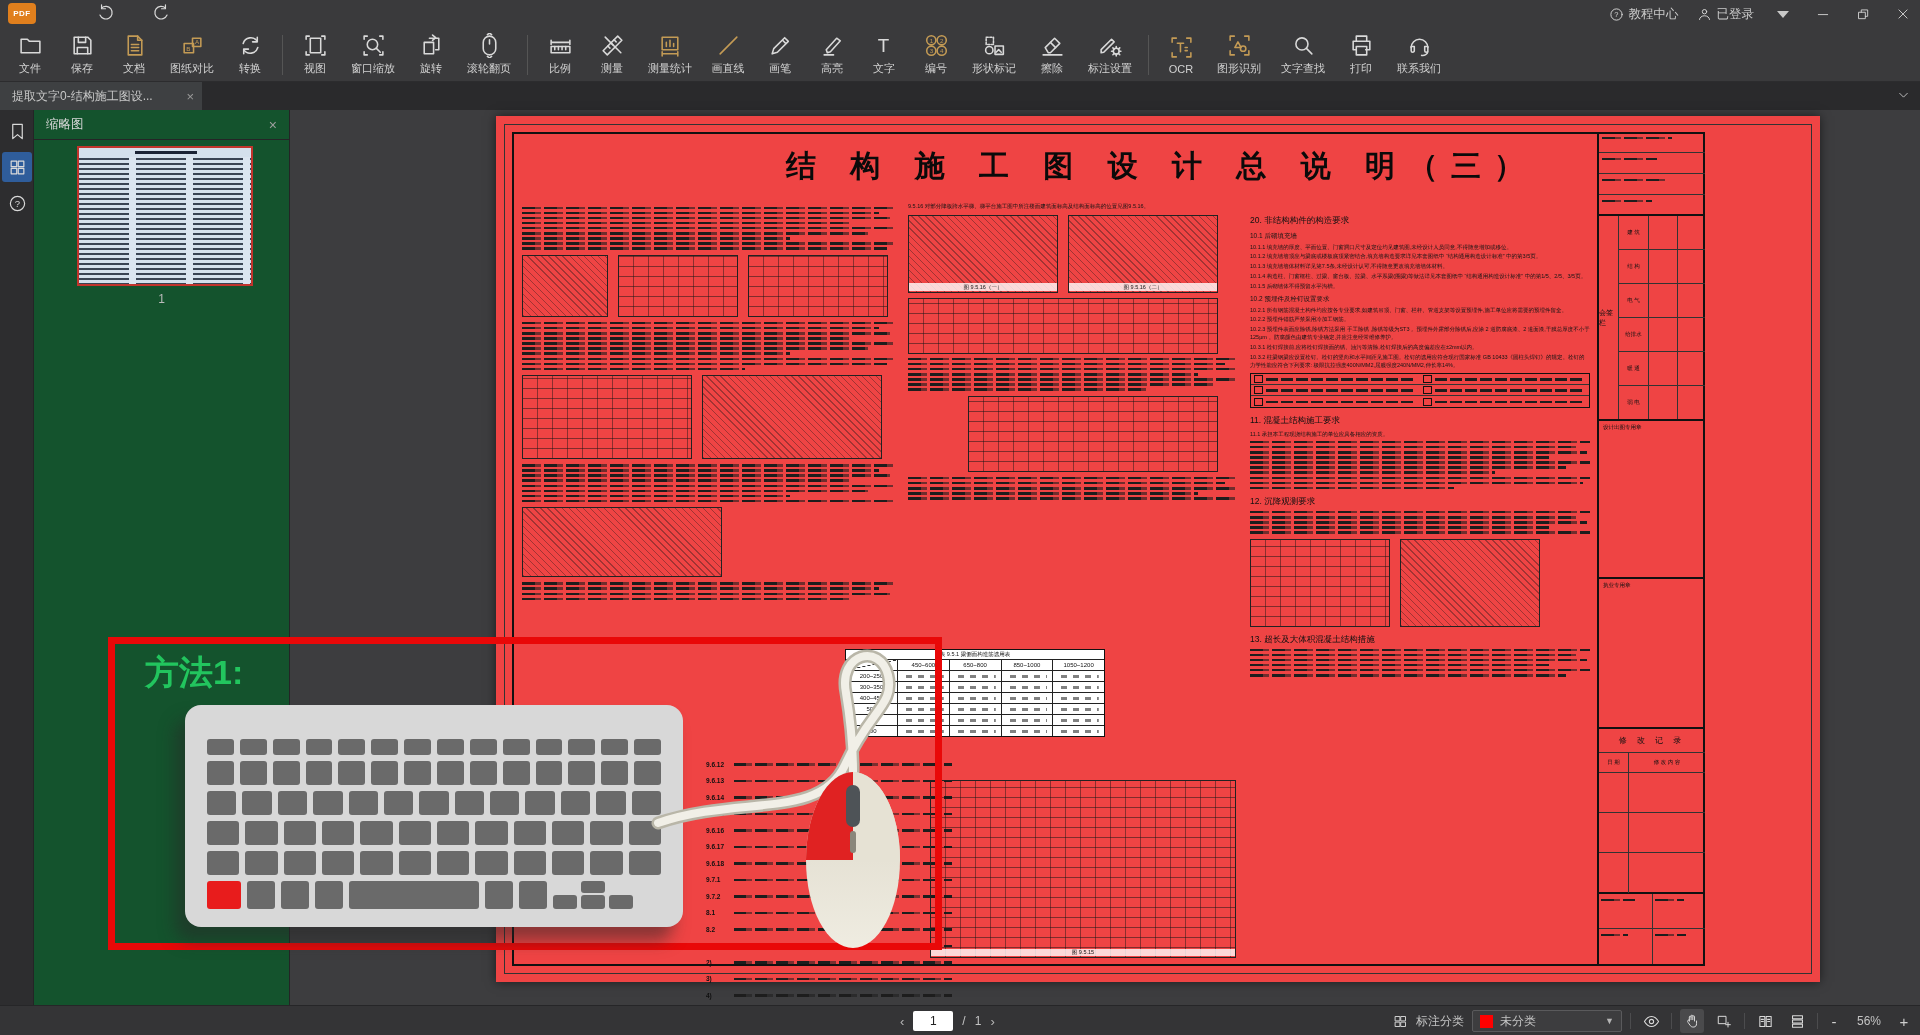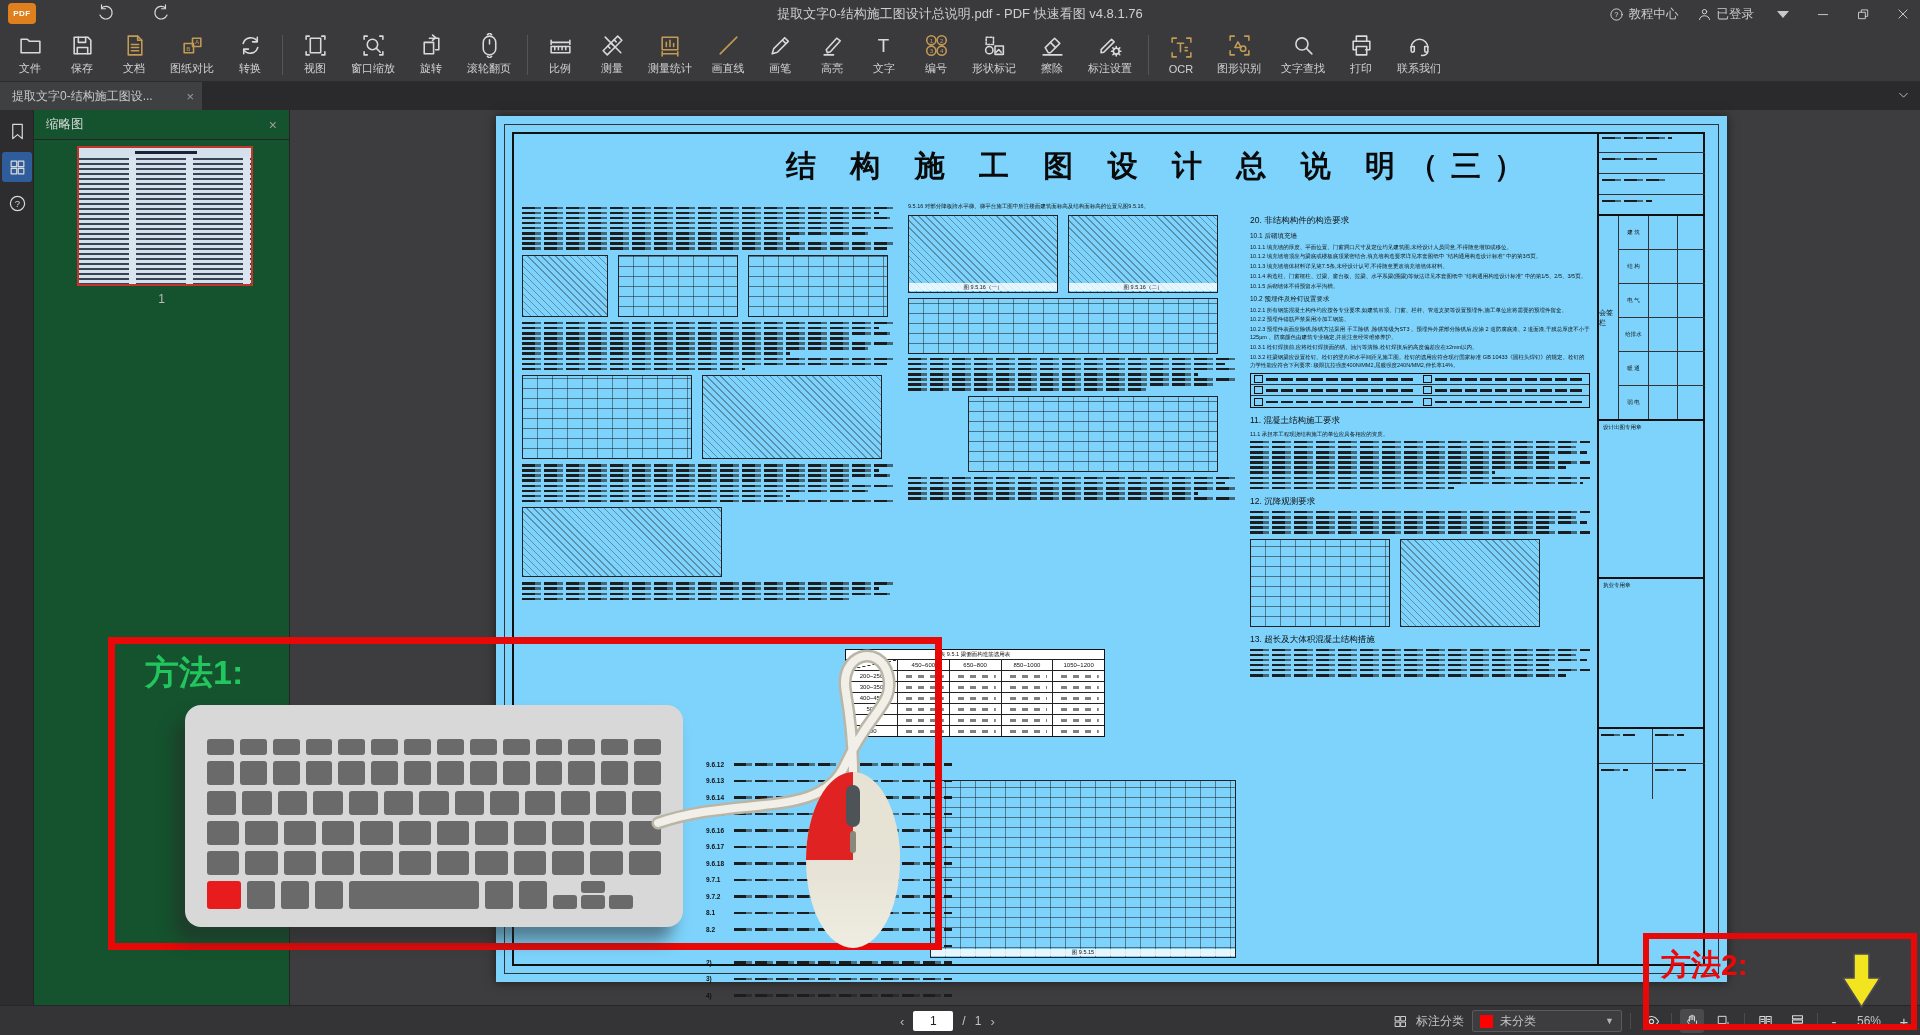--- a/index.html
+++ b/index.html
@@ -36,21 +36,21 @@
 .rail-ic.active{background:#2f5d9b;width:30px;margin-left:2px;border-radius:3px}
 .panel{position:absolute;left:34px;top:110px;width:256px;height:895px;background:#14532d;border-right:1px solid #242426}
 .panel-h{height:30px;display:flex;align-items:center;padding:0 12px;font-size:12.5px;color:#d8d8d8;border-bottom:1px solid #252527}
 .panel-x{margin-left:auto;color:#9f9f9f;font-size:14px}
 .thumb{position:absolute;left:43px;top:36px;width:176px;height:140px;border:2px solid #c2342c;background:repeating-linear-gradient(90deg,transparent 0 50px,#dbe5f0 50px 57px),repeating-linear-gradient(180deg,rgba(18,28,44,.8) 0 2px,transparent 2px 5px),#d4e0ec}
 .thumb::before{content:"";position:absolute;left:0;top:0;width:100%;height:9px;background:#d4e0ec}
 .thumb::after{content:"";position:absolute;left:56px;top:3px;width:62px;height:3px;background:#1a2335}
 .thumb-num{position:absolute;left:0;top:182px;width:100%;text-align:center;font-size:12px;color:#bbb}
 
 .viewport{position:absolute;left:290px;top:110px;width:1630px;height:895px;background:#3d3d3f}
-.page{position:absolute;left:496px;top:116px;width:1231px;height:866px;background:#7dd3fc;box-shadow:0 0 10px rgba(0,0,0,.55);z-index:1;color:#111}
+.page{position:absolute;left:496px;top:116px;width:1324px;height:866px;background:#ef4444;box-shadow:0 0 10px rgba(0,0,0,.55);z-index:1;color:#111}
 .frame-outer{position:absolute;inset:8px;border:1px solid #333}
 .frame-inner{position:absolute;left:16px;top:16px;width:1193px;height:834px;border:2px solid #111}
 .doc-title{position:absolute;left:290px;top:30px;width:640px;text-align:center;font-size:30px;font-weight:600;letter-spacing:13px;color:#0a0a0a;white-space:nowrap}
 .col{position:absolute;font-size:5.5px;line-height:1.5;color:#151515}
 .dl{margin:1.5px 0}
 .dh{font-size:8.5px;margin:6px 0 3px;color:#111}
 .dsh{font-size:6.5px;margin:4px 0 2px}
 .tx{height:2.5px;margin:2.6px 0;background:repeating-linear-gradient(90deg,#1d1d1d 0 13px,rgba(29,29,29,.6) 13px 19px,transparent 19px 22px)}
 .figrow{display:flex;gap:10px;margin:5px 0}
 .fig{border:1px solid #222;position:relative;background:
@@ -136,21 +136,20 @@
           <path d="M7 5 A8 8 0 1 1 5 14"></path>
           <path d="M7 1 v5 h5"></path>
         </svg>
       </div>
     <div class="tb-redo">
         <svg class="ico" width="19" height="19" viewBox="0 0 24 24">
           <path d="M17 5 A8 8 0 1 0 19 14"></path>
           <path d="M17 1 v5 h-5"></path>
         </svg>
       </div>
-    <div class="tb-title">提取文字0-结构施工图设计总说明.pdf - PDF 快速看图 v4.8.1.76</div>
     <div class="tb-right">
       <div class="tb-item">
         <svg class="ico" width="15" height="15" viewBox="0 0 24 24">
             <circle cx="12" cy="12" r="9"></circle>
             <text x="8.5" y="16.5" font-size="12">?</text>
           </svg>
         <span>教程中心</span>
       </div>
       <div class="tb-item">
         <svg class="ico" width="15" height="15" viewBox="0 0 24 24">
@@ -770,20 +769,39 @@
               </div>
             </div>
         </div>
       </div>
       <div class="tb-sec" style="height:158px">
           <div class="stamplabel">设计出图专用章</div>
         </div>
       <div class="tb-sec" style="height:150px">
           <div class="stamplabel">执业专用章</div>
         </div>
+      <div class="tb-sec" style="height:165px">
+        <div class="revtitle">修 改 记 录</div>
+        <div class="revhead">
+            <span class="revc1">日 期</span>
+            <span class="revc2">修 改 内 容</span>
+          </div>
+        <div class="revrow">
+            <span class="revc1"></span>
+            <span class="revc2"></span>
+          </div>
+        <div class="revrow">
+            <span class="revc1"></span>
+            <span class="revc2"></span>
+          </div>
+        <div class="revrow">
+            <span class="revc1"></span>
+            <span class="revc2"></span>
+          </div>
+      </div>
       <div class="tb-sec" style="height:70px;border-bottom:none">
         <div class="botrow">
             <div class="botcell">
               <div class="tx" style="width:70%"></div>
             </div>
             <div class="botcell">
               <div class="tx" style="width:60%"></div>
             </div>
           </div>
         <div class="botrow">
@@ -892,28 +910,20 @@
       <path d="M18 228 C100 200 180 225 205 170 S255 110 248 80 C240 48 198 58 206 98 C210 122 213 150 213 177" fill="none" stroke="#b9b6a8" stroke-width="13" stroke-linecap="round"></path>
       <path d="M18 228 C100 200 180 225 205 170 S255 110 248 80 C240 48 198 58 206 98 C210 122 213 150 213 177" fill="none" stroke="#f1efe7" stroke-width="8" stroke-linecap="round"></path>
       <ellipse cx="213" cy="265" rx="47" ry="88" fill="url(#mbody)"></ellipse>
       <path d="M213 177 A47 88 0 0 0 166 265 L213 265 Z" fill="#e02222"></path>
       <path d="M213 177 A47 88 0 0 1 260 265 L213 265 Z" fill="#e6e2d4"></path>
       <rect x="206" y="190" width="14" height="42" rx="7" fill="#4e5357"></rect>
       <rect x="210" y="236" width="6" height="22" rx="3" fill="#8a877b"></rect>
     </svg>
   </div>
 
-  <div class="m2box">
-    <div class="m2label">方法2:</div>
-    <div class="m2arrow">
-      <svg width="42" height="56" viewBox="0 0 42 56">
-          <path d="M13 1 h15 v24 h11 L20.5 54 L2 25 h11 Z" fill="#f2e41f" stroke="#4a4a55" stroke-width="1.6"></path>
-        </svg>
-    </div>
-  </div>
 
   <div class="statusbar">
     <div class="sb-center">
       <span class="chev">‹</span>
       <span class="pagebox">1</span>
       <span>/</span>
       <span>1</span>
       <span class="chev">›</span>
     </div>
     <div class="sb-right">

